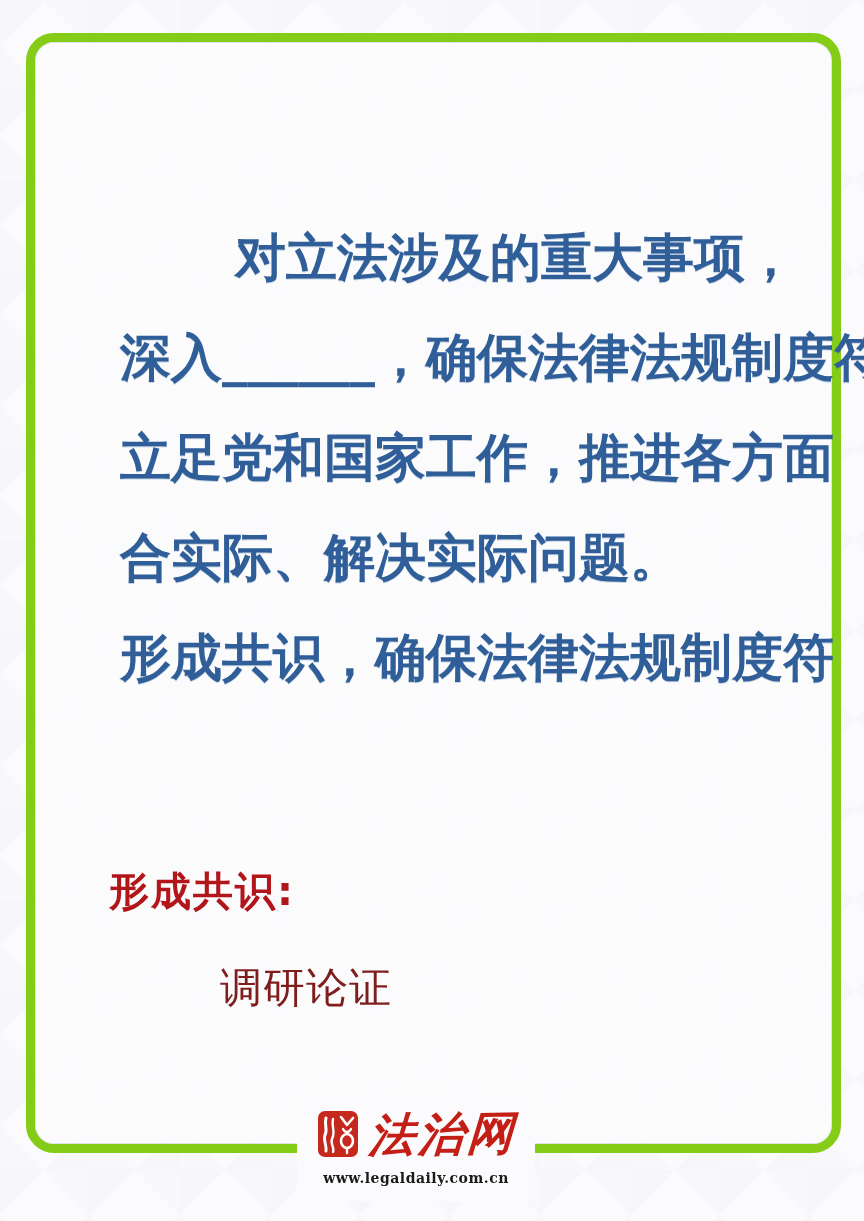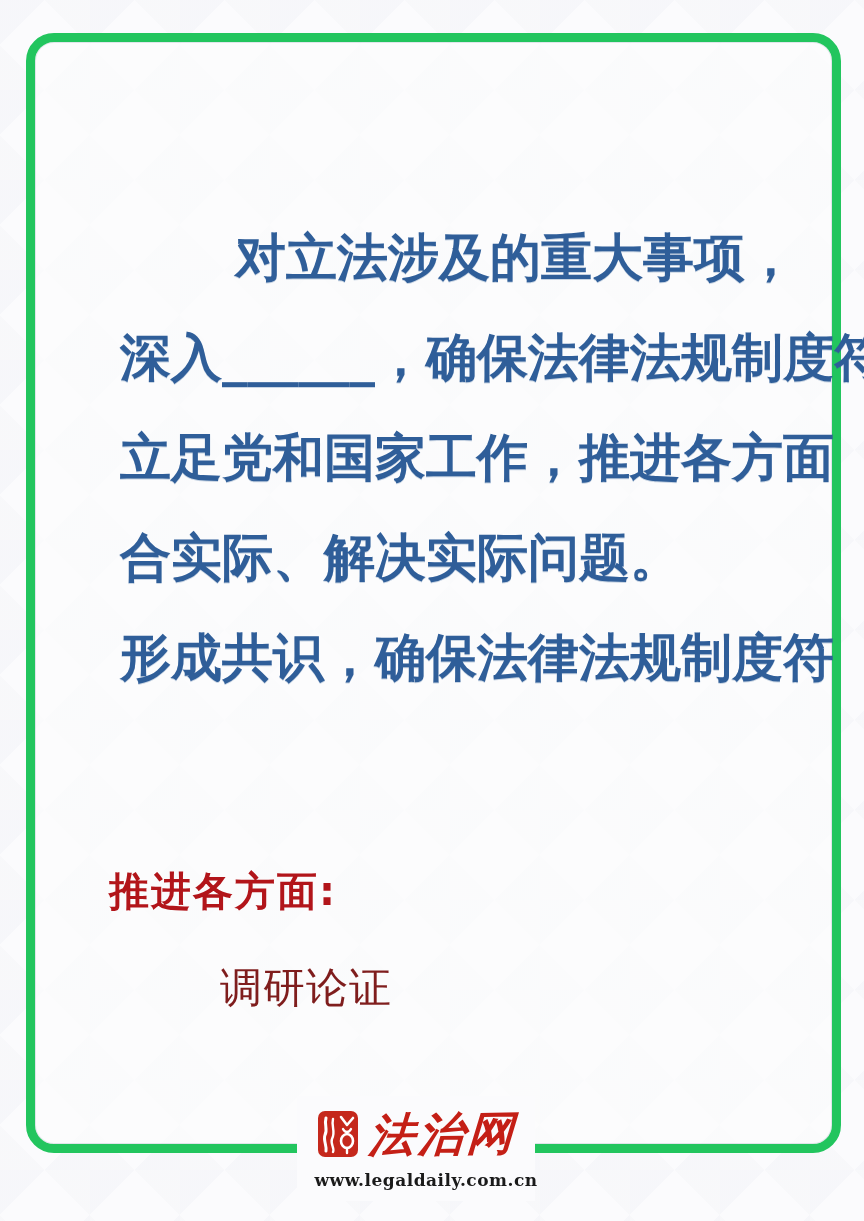--- a/index.html
+++ b/index.html
@@ -19,21 +19,21 @@
     background-size: 90px 90px, 90px 90px;
   }
 
   .card {
     position: absolute;
     left: 26px;
     top: 33px;
     width: 815px;
     height: 1120px;
     box-sizing: border-box;
-    border: 9px solid #22c55e;
+    border: 9px solid #84cc16;
     border-radius: 28px;
     background: rgba(253,253,254,0.6);
     box-shadow: inset 0 0 0 1px rgba(70,100,135,0.15);
   }
 
   .question {
     position: absolute;
     left: 85px;
     top: 166px;
     width: 712px;
@@ -111,42 +111,41 @@
     white-space: nowrap;
     line-height: 1;
   }
   .site-url {
     position: absolute;
     left: 0;
     top: 74px;
     width: 100%;
     text-align: center;
     font-family: "DejaVu Serif", "Liberation Serif", serif;
-    font-size: 17px;
+    font-size: 14px;
     font-weight: bold;
     color: #1a1a1a;
     letter-spacing: 0.5px;
     white-space: nowrap;
-    margin-left: 10px;
   }
 </style>
 </head>
 <body>
 
 <div class="card">
 
   <div class="question">
     <div class="q-line indent">对立法涉及的重大事项，</div>
     <div class="q-line">深入______，确保法律法规制度符</div>
     <div class="q-line">立足党和国家工作，推进各方面</div>
     <div class="q-line">合实际、解决实际问题。</div>
     <div class="q-line">形成共识，确保法律法规制度符</div>
   </div>
 
-  <div class="answer-label">推进各方面:</div>
+  <div class="answer-label">形成共识:</div>
 
   <div class="answer-text">调研论证</div>
 
 </div>
 
 <div class="footer-logo">
   <div class="logo-row">
     <svg class="seal" viewBox="0 0 42 50" xmlns="http://www.w3.org/2000/svg">
       <rect x="1" y="2" width="40" height="46" rx="7" fill="#c5281c"></rect>
       <path d="M9 9 C7 16 11 20 8 26 C6 31 10 37 9 42" stroke="#ffffff" stroke-width="3" fill="none" stroke-linecap="round"></path>

